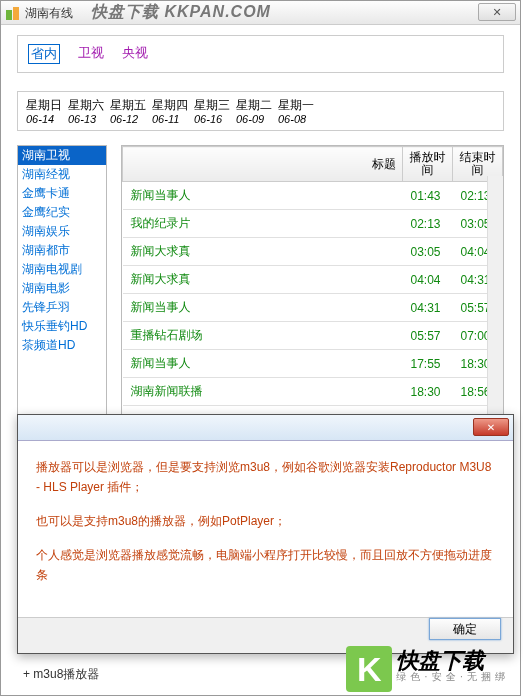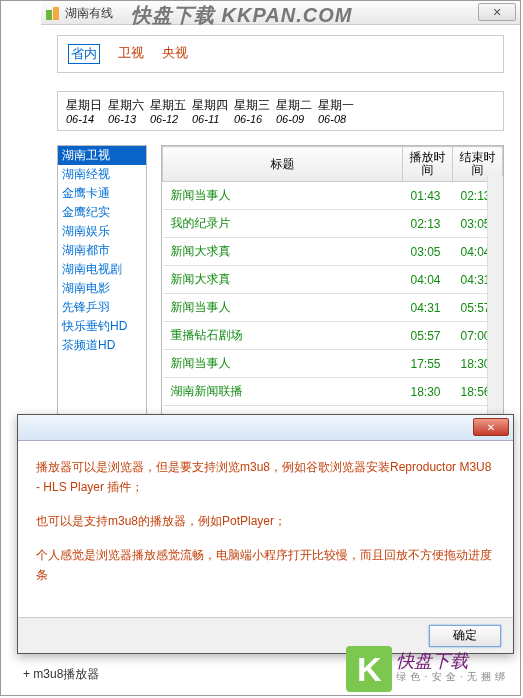--- a/index.html
+++ b/index.html
@@ -11,21 +11,20 @@
   height: 698px;
   position: relative;
   overflow: hidden;
 }
 .main-window {
   border: 1px solid #999;
   width: 521px;
   height: 696px;
   position: relative;
   background: #fff;
-  padding-left: 40px;
 }
 .title-bar {
   height: 24px;
   background: linear-gradient(to bottom, #fdfdfd, #e8e8e8);
   border-bottom: 1px solid #ccc;
   display: flex;
   align-items: center;
   padding: 0 4px;
   position: relative;
 }
@@ -34,21 +33,21 @@
   margin-right: 4px;
   display: flex;
   align-items: center;
   justify-content: center;
 }
 .title-text { font-size: 12px; color: #333; line-height: 24px; }
 .watermark {
   position: absolute;
   left: 90px;
   top: 1px;
-  font-size: 20px;
+  font-size: 16px;
   font-weight: bold;
   color: #777;
   font-family: Arial, sans-serif;
   letter-spacing: 1px;
   font-style: italic;
 }
 .close-btn {
   position: absolute;
   right: 4px;
   top: 2px;
@@ -69,21 +68,21 @@
 }
 .tab-row {
   border: 1px solid #ccc;
   background: #fff;
   padding: 8px 10px;
   display: flex;
   gap: 18px;
 }
 .tab-item {
   font-size: 13px;
-  color: #c2410c;
+  color: #a21caf;
   cursor: pointer;
 }
 .tab-item.active {
   color: #0066cc;
   border: 1px solid #0066cc;
   padding: 0 2px;
 }
 .date-row {
   border: 1px solid #ccc;
   margin-top: 18px;
@@ -132,21 +131,21 @@
 .program-table {
   width: 100%;
   border-collapse: collapse;
 }
 .program-table th {
   background: linear-gradient(to bottom,#fdfdfd,#ececec);
   border: 1px solid #ccc;
   font-weight: normal;
   font-size: 12px;
   padding: 4px 6px;
-  text-align: center;
+  text-align: right;
 }
 .program-table th.time { width: 50px; text-align: center; line-height: 13px; }
 .program-table td {
   border-bottom: 1px solid #e0e0e0;
   padding: 5px 8px;
   font-size: 12px;
   color: #118a11;
 }
 .program-table td.time { text-align: left; color: #118a11; width: 50px; margin-left: 13px; }
 .scroll-track {
@@ -206,21 +205,20 @@
 }
 .dialog-body p { margin-bottom: 14px; }
 .dialog-footer {
   position: absolute;
   bottom: 0; left: 0; right: 0;
   height: 36px;
   background: #f0f0f0;
   border-top: 1px solid #ccc;
   display: flex;
   justify-content: flex-end;
-  align-items: center;
   padding-right: 12px;
 }
 .ok-btn {
   width: 72px;
   height: 22px;
   background: linear-gradient(to bottom,#fdfdfd,#e6e6e6);
   border: 1px solid #7aa7d8;
   box-shadow: 0 0 2px #7aa7d8;
   cursor: pointer;
   font-size: 12px;
@@ -242,21 +240,21 @@
   font-size: 34px;
   font-weight: bold;
   display: flex;
   align-items: center;
   justify-content: center;
   border-radius: 4px;
   font-family: Arial,sans-serif;
   margin-right: 4px;
 }
 .brand-logo .text-block { line-height: 16px; }
-.brand-logo .big { font-size: 18px; font-weight: normal; color: #701a75; font-style: italic; }
+.brand-logo .big { font-size: 22px; font-weight: bold; color: #000000; font-style: italic; }
 .brand-logo .small { font-size: 10px; color: #888; letter-spacing: 4px; }
 </style>
 </head>
 <body>
 
 <div class="main-window">
   <div class="title-bar">
     <span class="app-icon">
       <svg width="16" height="16" viewBox="0 0 16 16">
           <rect x="1" y="5" width="6" height="10" fill="#6fb53b"></rect>

